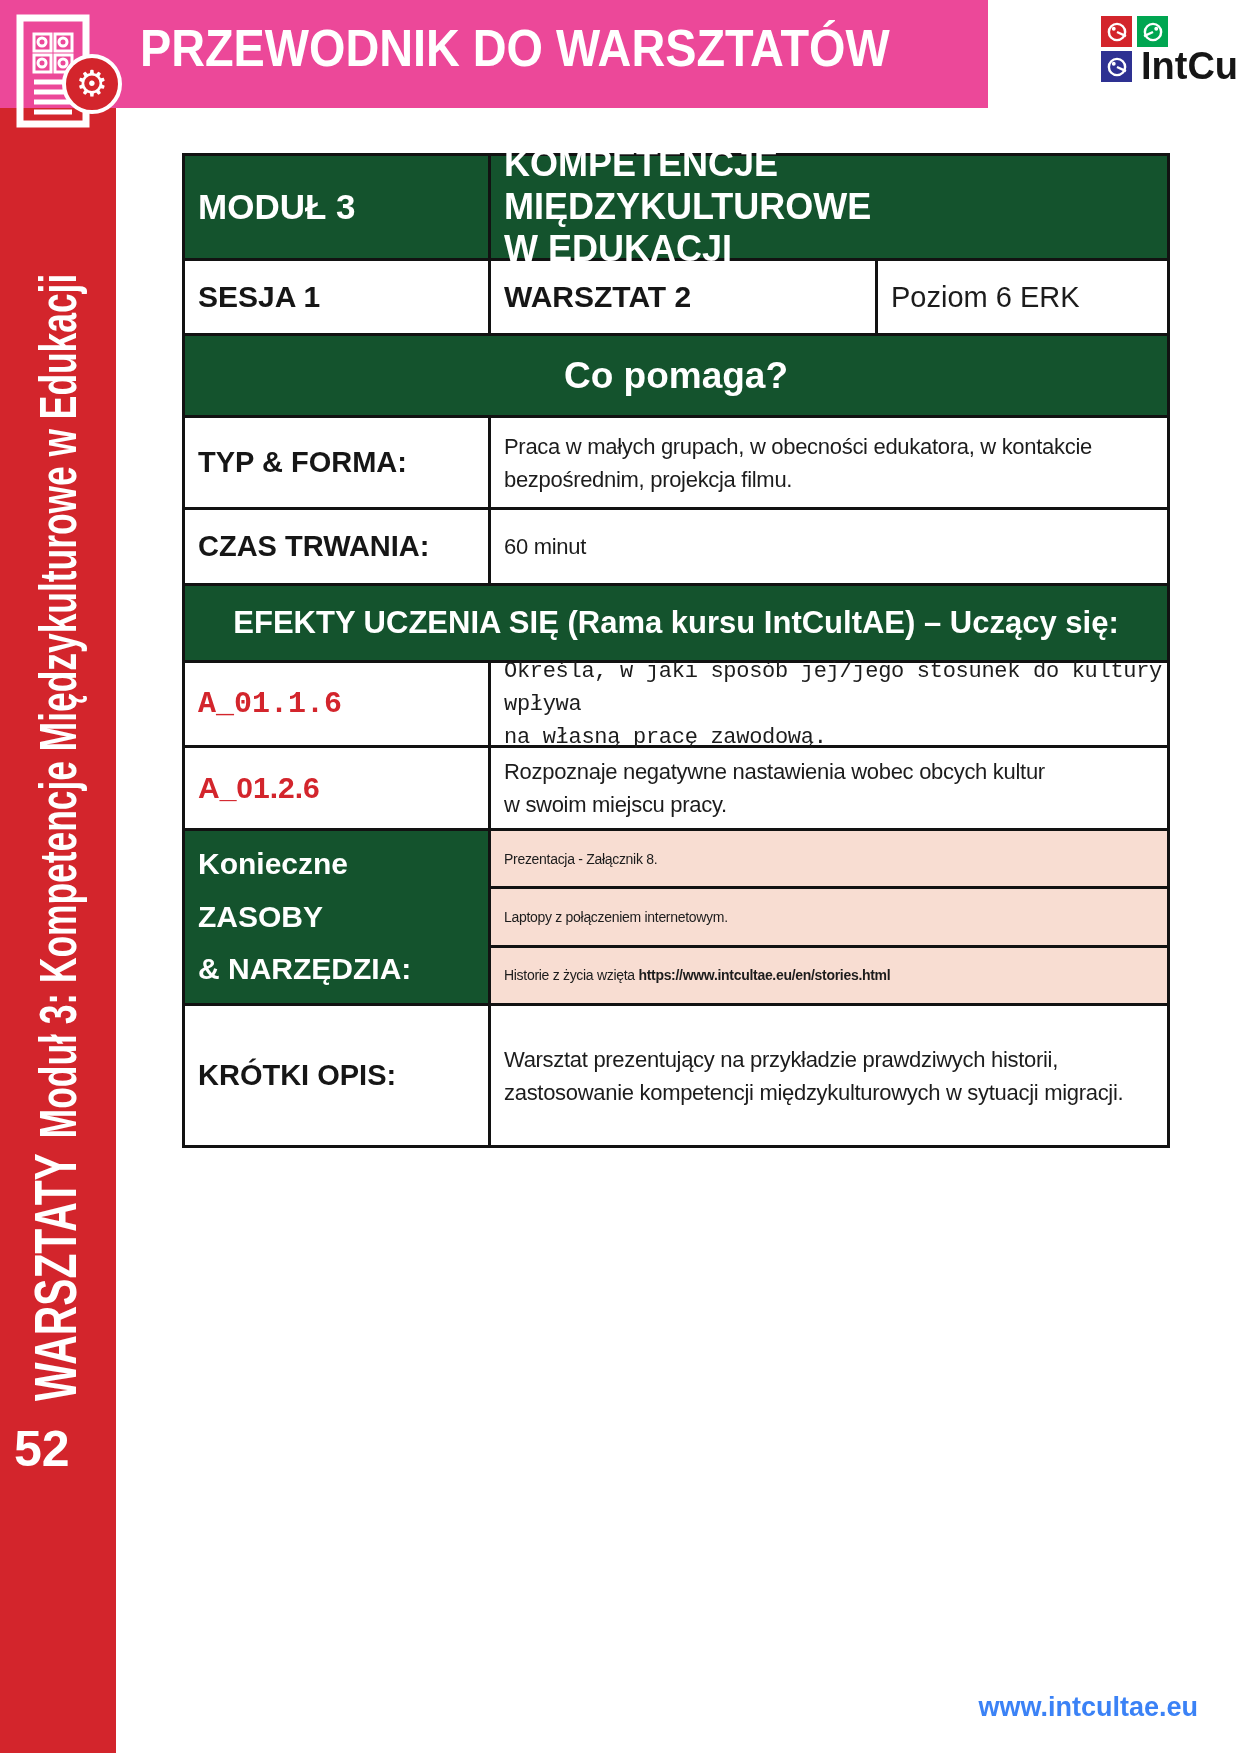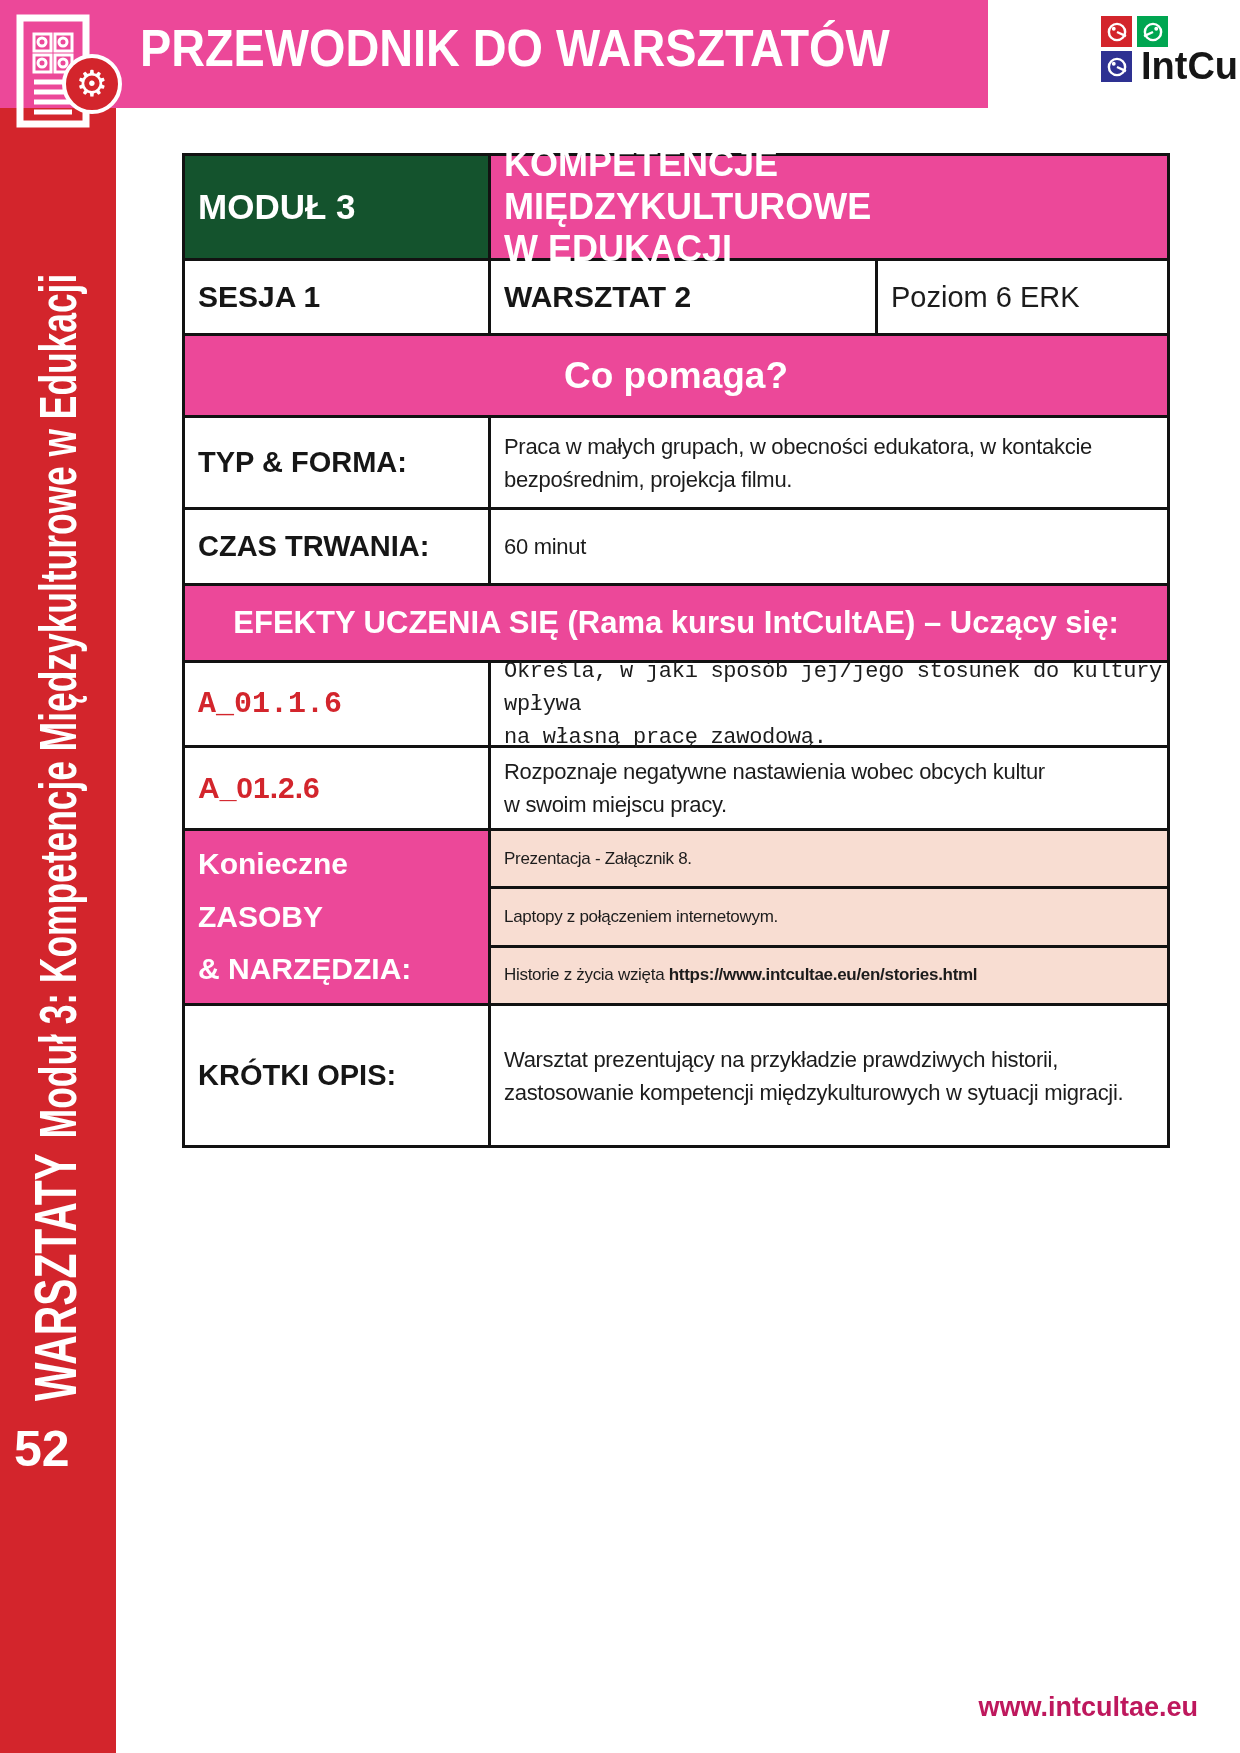--- a/index.html
+++ b/index.html
@@ -70,45 +70,45 @@
   .r-topic   { height:82px;  }
   .r-type    { height:92px;  }
   .r-dur     { height:76px;  }
   .r-eff     { height:77px;  }
   .r-out1    { height:85px;font-family:Liberation Mono, monospace;  }
   .r-out2    { height:83px;  }
   .r-res     { height:175px; }
   .r-desc    { height:142px; }
 
   .black-cell { background:#14532d; color:#ffffff; font-size:35px; font-weight:bold; }
-  .red-cell   { background:#ec4899; color:#ffffff; }
+  .red-cell   { background:#14532d; color:#ffffff; }
   .title-cell { font-size:36px; font-weight:bold; line-height:1.18; padding-right:120px;
                 white-space:pre-line; }
   .center-red { justify-content:center; text-align:center; padding-left:0; }
   .h-topic    { font-size:37px; font-weight:bold; }
   .h-eff      { font-size:31px; font-weight:bold; }
 
   .lbl  { font-size:29px; font-weight:bold; color:#161616; }
   .lbl-red { font-size:30px; font-weight:bold; color:#d3252c; }
   .val  { font-size:22px; color:#1c1c1c; line-height:1.5; letter-spacing:-0.3px;
           padding-right:4px; white-space:pre-line; }
   .bold-val { font-size:30px; font-weight:bold; color:#161616; }
   .plain-val { font-size:29px; color:#1c1c1c; }
 
   .res-label { color:#ffffff; font-size:30px; font-weight:bold; line-height:1.75; }
   .res-stack { display:flex; flex-direction:column; flex:1; border-left:3px solid #121212; }
   .res-item  { flex:1; background:#f8ddd2; display:flex; align-items:center; padding-left:13px;
-               font-size:17px; letter-spacing:-0.3px; color:#1c1c1c; box-sizing:border-box; }
+               font-size:14px; letter-spacing:-0.3px; color:#1c1c1c; box-sizing:border-box; }
   .res-item + .res-item { border-top:3px solid #121212; }
   .res-link-line { white-space:nowrap; }
   .res-link-line b { font-weight:bold;margin-top:27px; }
 
   .footer-url {
     position:absolute; right:42px; top:1692px;
-    font-size:27px; font-weight:bold; color:#be185d;
+    font-size:27px; font-weight:bold; color:#3b82f6;
   }
 </style>
 </head>
 <body>
 
 <div class="side-band"></div>
 <div class="top-band">
   <h1 class="header-title">PRZEWODNIK DO WARSZTATÓW</h1>
 </div>
 

